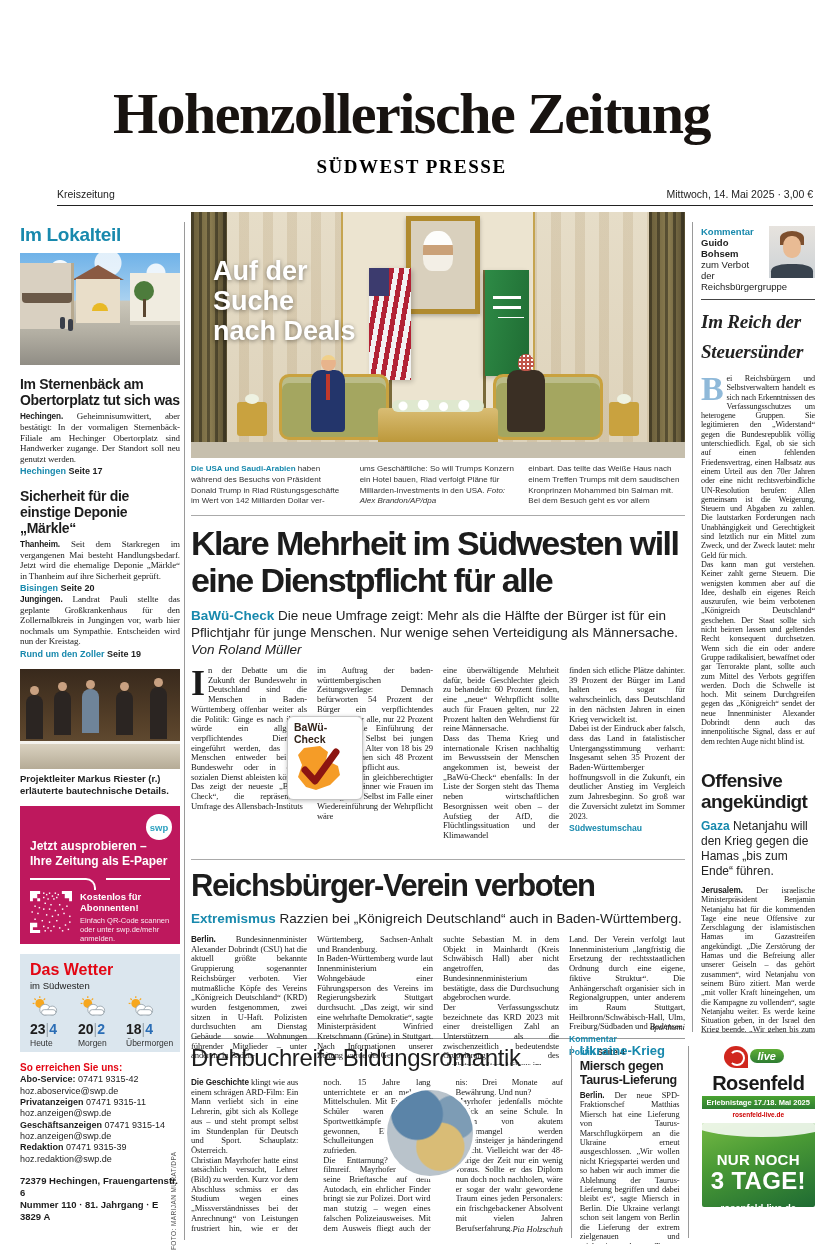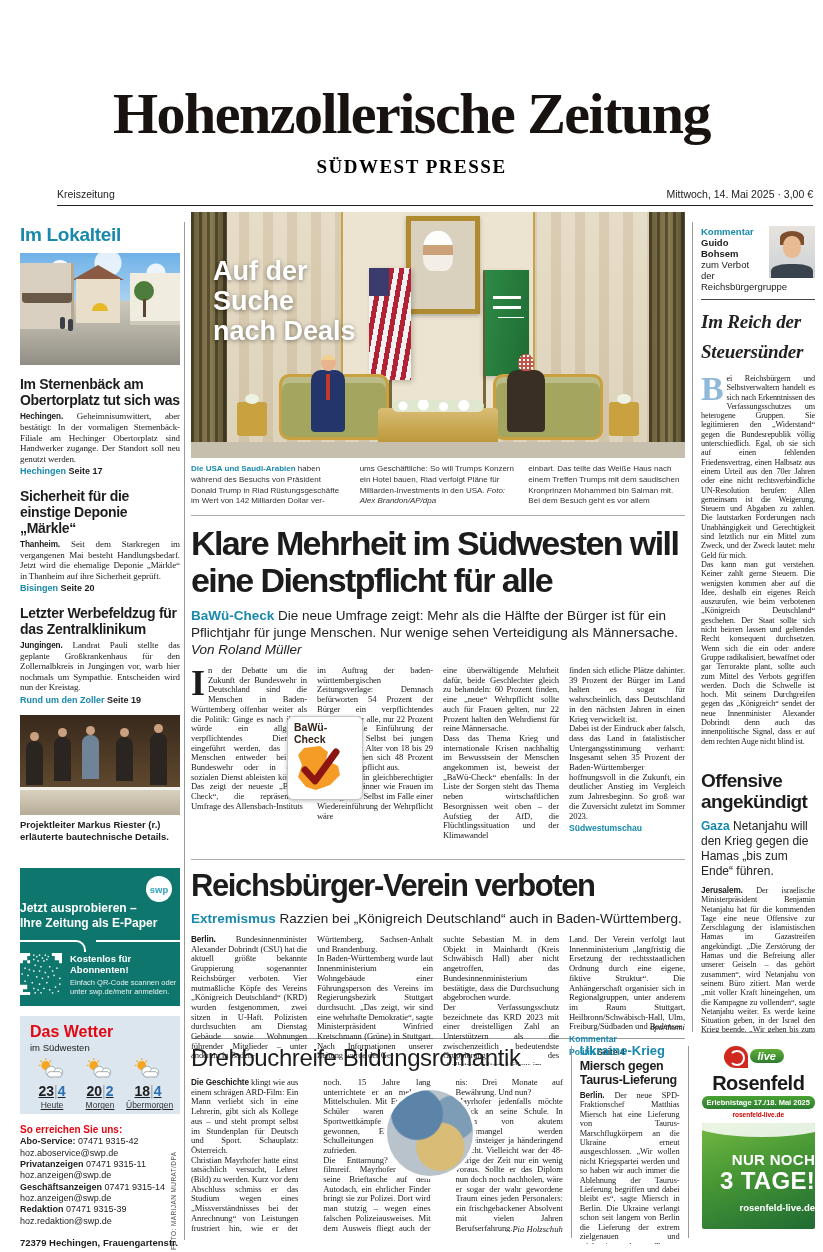--- a/index.html
+++ b/index.html
@@ -48,39 +48,39 @@
   .st-umbrella{position:absolute;left:72px;top:50px;width:16px;height:8px;border-radius:8px 8px 0 0;background:#e8b926;}
   .st-person{position:absolute;width:5px;height:12px;border-radius:2px;background:#3a3f4a;}
   .ph-exhibit{height:100px;margin-top:10px;background:linear-gradient(#38291c,#58422a 58%,#6b553b);}
   .fg{position:absolute;bottom:30px;width:17px;height:44px;border-radius:8px 8px 0 0;background:#2b2522;}
   .fg::before{content:"";position:absolute;left:4px;top:-9px;width:9px;height:9px;border-radius:50%;background:#c9a181;}
   .fg.blue{background:#6f8499;}
   .ex-table{position:absolute;left:0;right:0;bottom:0;height:28px;
     background:linear-gradient(#ded6c5,#b5ab96);box-shadow:inset 0 3px 0 rgba(255,255,255,.7);}
   .photo-cap{margin:4px 0 0;font-weight:bold;font-size:9.5px;line-height:11.5px;color:#222;}
   
-  .epaper{margin-top:26px;background:#0f766e;color:#fff;padding:9px 0;height:120px;position:relative;}
+  .epaper{margin-top:10px;background:#be185d;color:#fff;padding:9px 10px;height:120px;position:relative;}
   .swp-logo{position:absolute;top:8px;right:8px;width:26px;height:26px;border-radius:50%;
     background:#fff;color:#2fa2c0;font-weight:bold;font-size:9.5px;
     display:flex;align-items:center;justify-content:center;}
   .ep-title{font-weight:bold;font-size:12px;line-height:14.5px;margin-top:24px;white-space:pre-line;}
   .ep-lines{position:relative;height:12px;margin-top:6px;}
   .ep-lines::before{content:"";position:absolute;left:0;top:4px;width:64px;height:10px;
     border-top:2.5px solid #fff;border-right:2.5px solid #fff;border-radius:0 10px 0 0;}
   .ep-lines::after{content:"";position:absolute;left:76px;right:0;top:4px;border-top:2.5px solid #fff;}
   .ep-row{display:flex;gap:8px;margin-top:5px;}
   .qr{flex:0 0 42px;height:42px;}
   .ep-bold{font-weight:bold;font-size:9.5px;line-height:11px;}
   .ep-small{font-size:7.5px;line-height:9px;margin-top:3px;opacity:.9;}
   
   .weather{margin-top:10px;background:#dbe6ee;padding:8px 10px 6px;height:84px;}
   .w-title{color:#e30613;font-size:16px;font-weight:bold;line-height:16px;}
   .w-sub{font-size:9.5px;margin-top:2px;color:#222;}
   .w-days{display:flex;justify-content:space-between;margin-top:5px;}
-  .w-day{width:44px;text-align:center;text-decoration:underline;}
+  .w-day{width:44px;text-align:left;}
   .w-temp{font-weight:bold;font-size:14px;line-height:15px;color:#1d1d1d;}
   .w-lo{color:#2a6db5;}
   .w-sep{color:#9aa5ad;font-weight:normal;}
   .w-label{font-size:8.5px;color:#333;margin-top:1px;}
   
   .contact{margin-top:10px;font-size:9px;line-height:11.3px;color:#1d1d1d;}
   .c-title{color:#e30613;font-weight:bold;font-size:10px;margin-bottom:1px;}
   .imprint{margin-top:10px;font-weight:bold;font-size:9.5px;line-height:12px;}
   
   .maincol{position:absolute;left:191px;top:212px;width:494px;}
@@ -199,24 +199,24 @@
   .rosenfeld{width:116px;margin-left:5px;}
   .ros-logo{position:relative;text-align:center;padding-top:2px;}
   .rose-row{position:relative;height:26px;}
   .rose-icon{position:absolute;left:22px;top:0;width:24px;height:22px;border-radius:50% 50% 0 50%;
     background:#d0271e;}
   .rose-icon::before{content:"";position:absolute;left:5px;top:4px;width:12px;height:12px;border-radius:50%;
     border:2px solid #fff;border-left-color:transparent;}
   .live-pill{position:absolute;left:48px;top:3px;background:linear-gradient(#5fae35,#2e7d32);
     color:#fff;font-weight:bold;font-style:italic;font-size:11px;padding:1px 8px;border-radius:9px;}
   .ros-name{font-weight:bold;font-size:20px;letter-spacing:-.5px;color:#1a1a1a;line-height:22px;}
-  .ros-pill{margin-top:2px;background:linear-gradient(#4aa331,#2e7d32);color:#fff;border-radius:6px;
+  .ros-pill{margin-top:2px;background:linear-gradient(#4aa331,#2e7d32);color:#fff;border-radius:0;
     font-size:7.5px;font-weight:bold;padding:2px 0;}
   .ros-url-sm{color:#c00;font-size:6.5px;font-weight:bold;margin-top:2px;}
-  .ros-panel{margin-top:5px;height:106px;border-radius:2px;position:relative;text-align:right;color:#fff;
+  .ros-panel{margin-top:5px;height:84px;border-radius:2px;position:relative;text-align:center;color:#fff;
     background:linear-gradient(160deg,#74b944 0%,#4a9a35 40%,#1f6b33 100%);overflow:hidden;}
   .ros-panel::before{content:"";position:absolute;left:-20px;top:-26px;width:160px;height:40px;
     border-radius:50%;background:rgba(255,255,255,.85);}
   .ros-l1{position:relative;font-weight:bold;font-size:15px;margin-top:28px;letter-spacing:.3px;}
   .ros-l2{position:relative;font-weight:bold;font-size:24px;line-height:26px;letter-spacing:.3px;}
   .ros-url{position:relative;font-weight:bold;font-size:9.5px;margin-top:8px;}
   
   .lart h3{margin:11px 0 3px;font-size:14px;line-height:16px;letter-spacing:-.3px;color:#1c1c1c;}
   .lart .bt{font-size:9px;line-height:10.4px;}
   .lart .ref{font-size:9px;}
@@ -263,21 +263,20 @@
       <div class="ref"><span class="sec">Hechingen</span> <span>Seite 17</span></div>
     </div>
 
     <div class="lart">
       <h3>Sicherheit für die einstige Deponie „Märkle“</h3>
       <p class="bt"><b class="tag">Thanheim.</b> <span>Seit dem Starkregen im vergangenen Mai besteht Handlungsbedarf. Jetzt wird die ehemalige Deponie „Märkle“ in Thanheim auf ihre Sicherheit geprüft.</span></p>
       <div class="ref"><span class="sec">Bisingen</span> <span>Seite 20</span></div>
     </div>
 
     <div class="lart">
-      <h3>Letzter Werbefeldzug für das Zentralklinikum</h3>
       <p class="bt"><b class="tag">Jungingen.</b> <span>Landrat Pauli stellte das geplante Großkrankenhaus für den Zollernalbkreis in Jungingen vor, warb hier nochmals um Sympathie. Entscheiden wird nun der Kreistag.</span></p>
       <div class="ref"><span class="sec">Rund um den Zoller</span> <span>Seite 19</span></div>
     </div>
 
     <div class="photo ph-exhibit">
       <div class="fg" style="left:6px;"></div>
       <div class="fg" style="left:34px;bottom:34px;"></div>
       <div class="fg blue" style="left:62px;bottom:36px;"></div>
       <div class="fg" style="left:96px;bottom:34px;"></div>
       <div class="fg" style="left:130px;height:52px;"></div>

